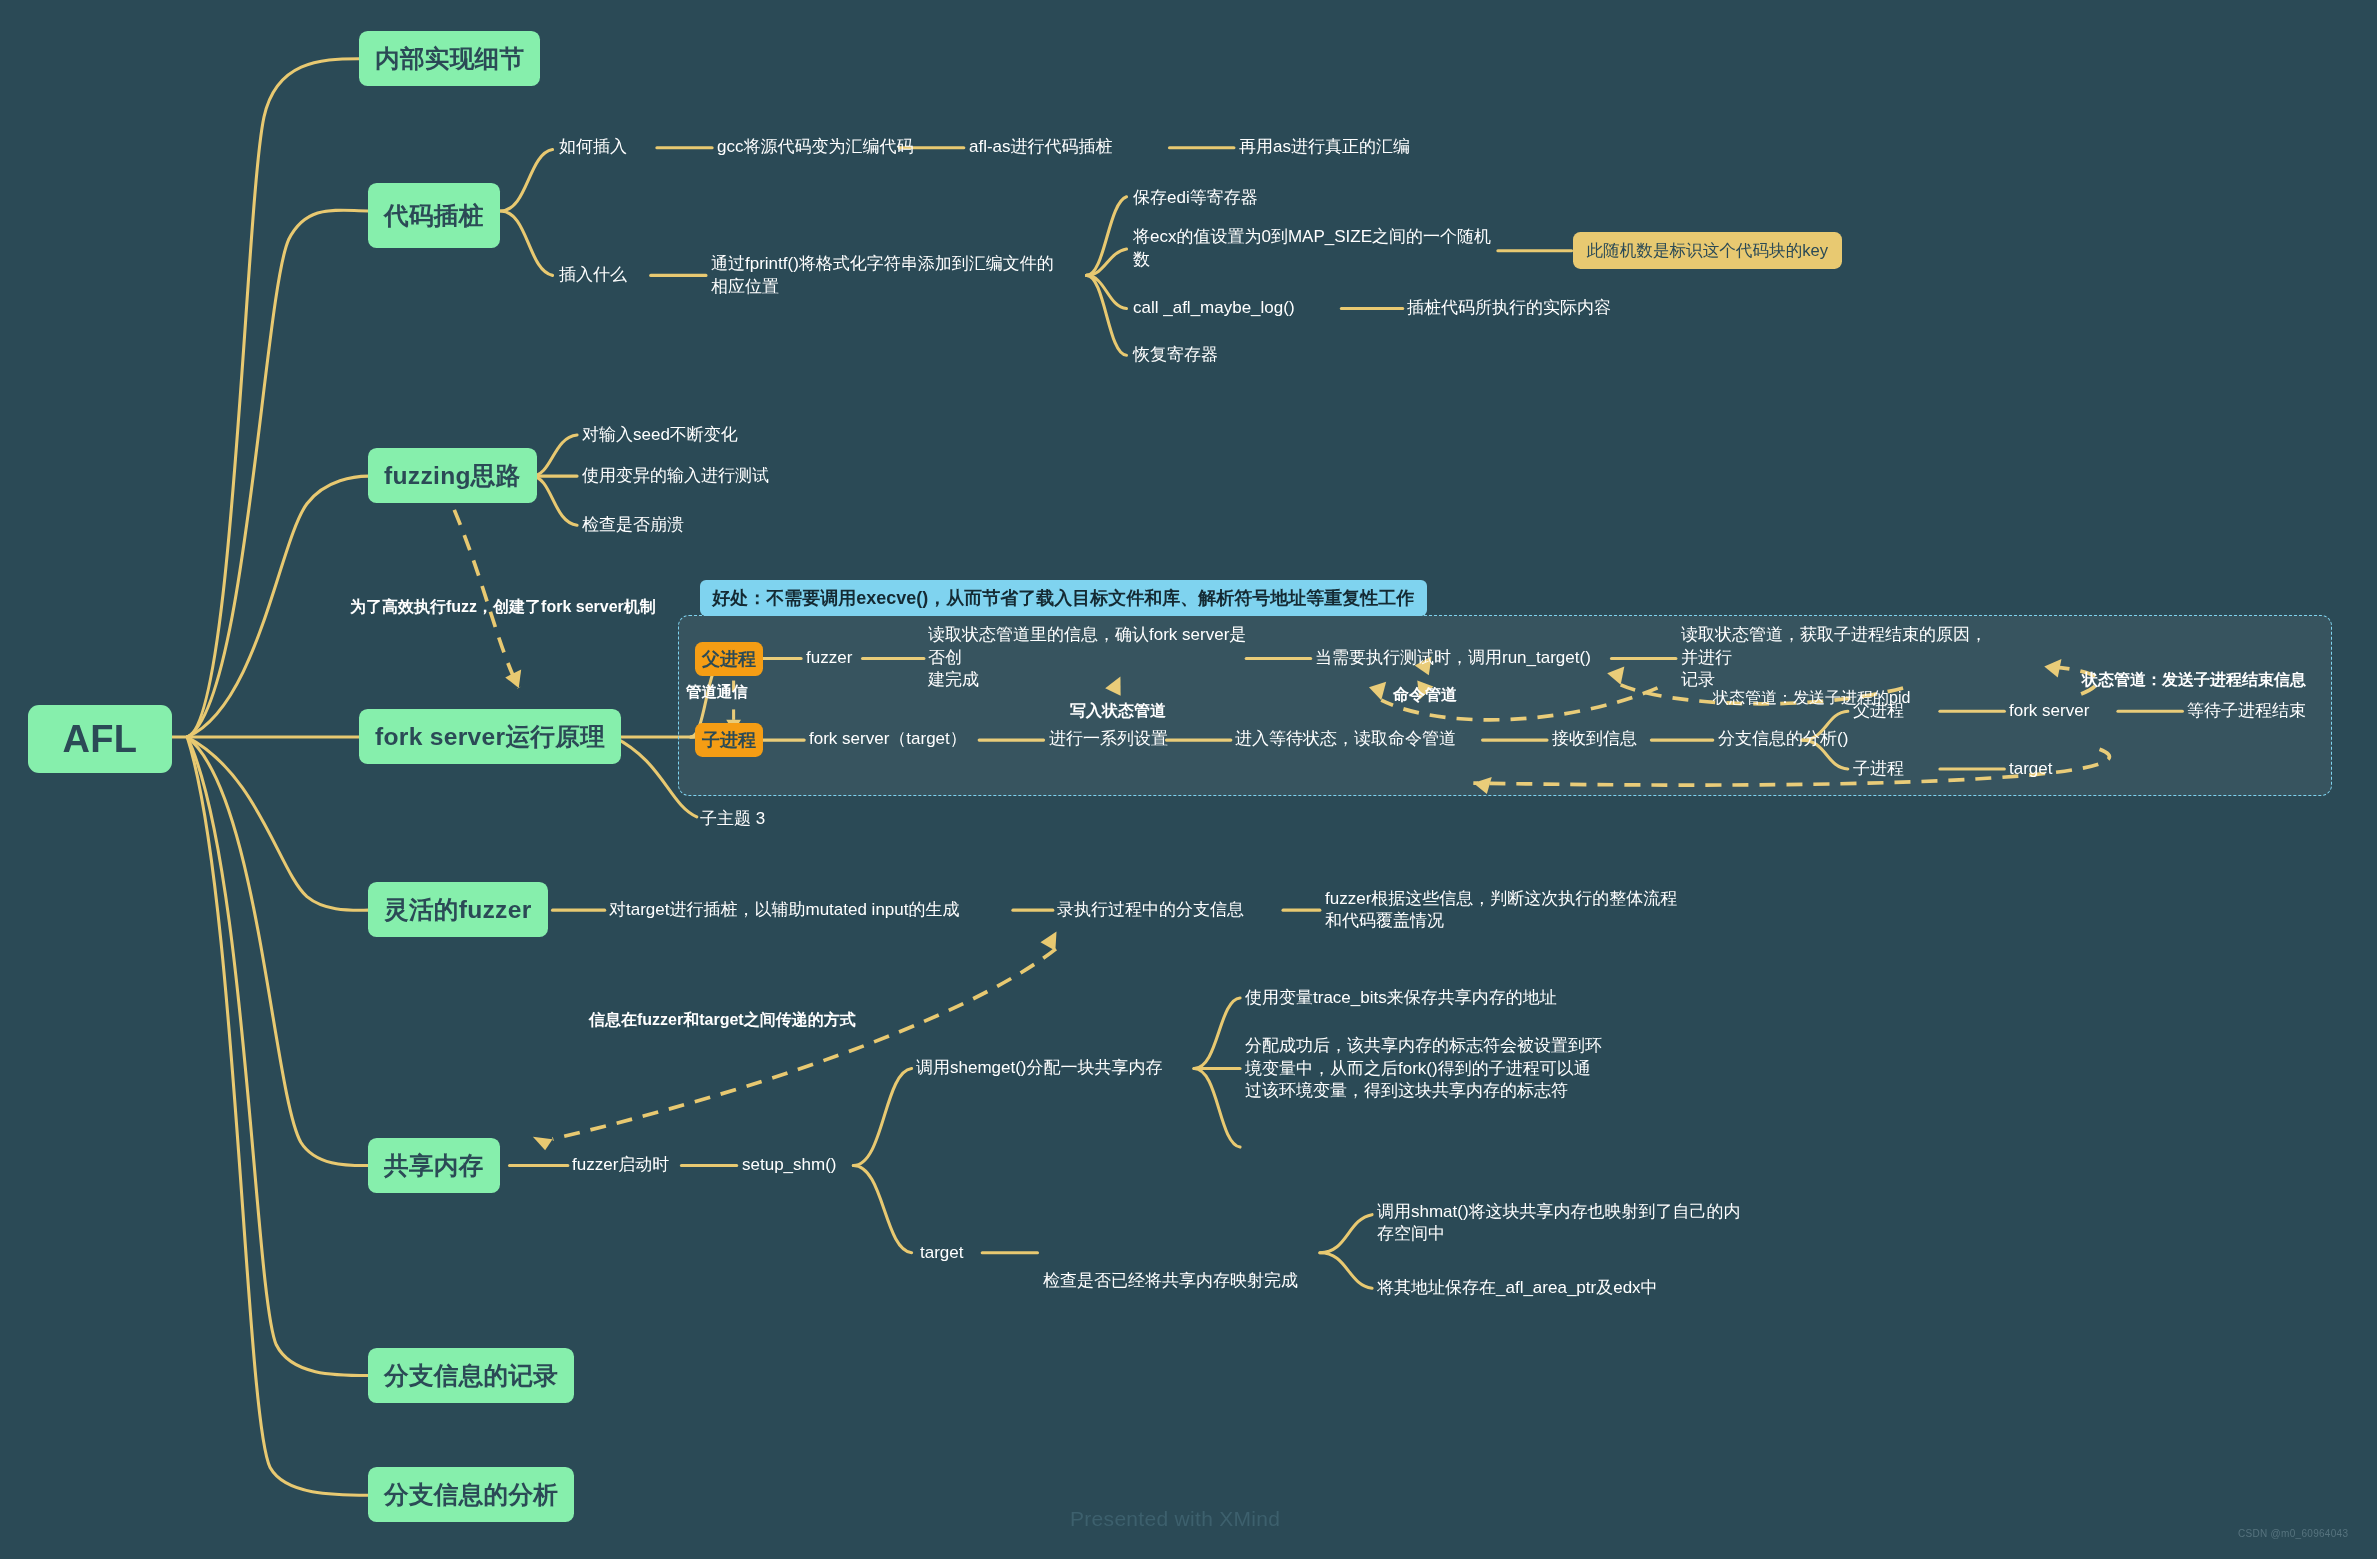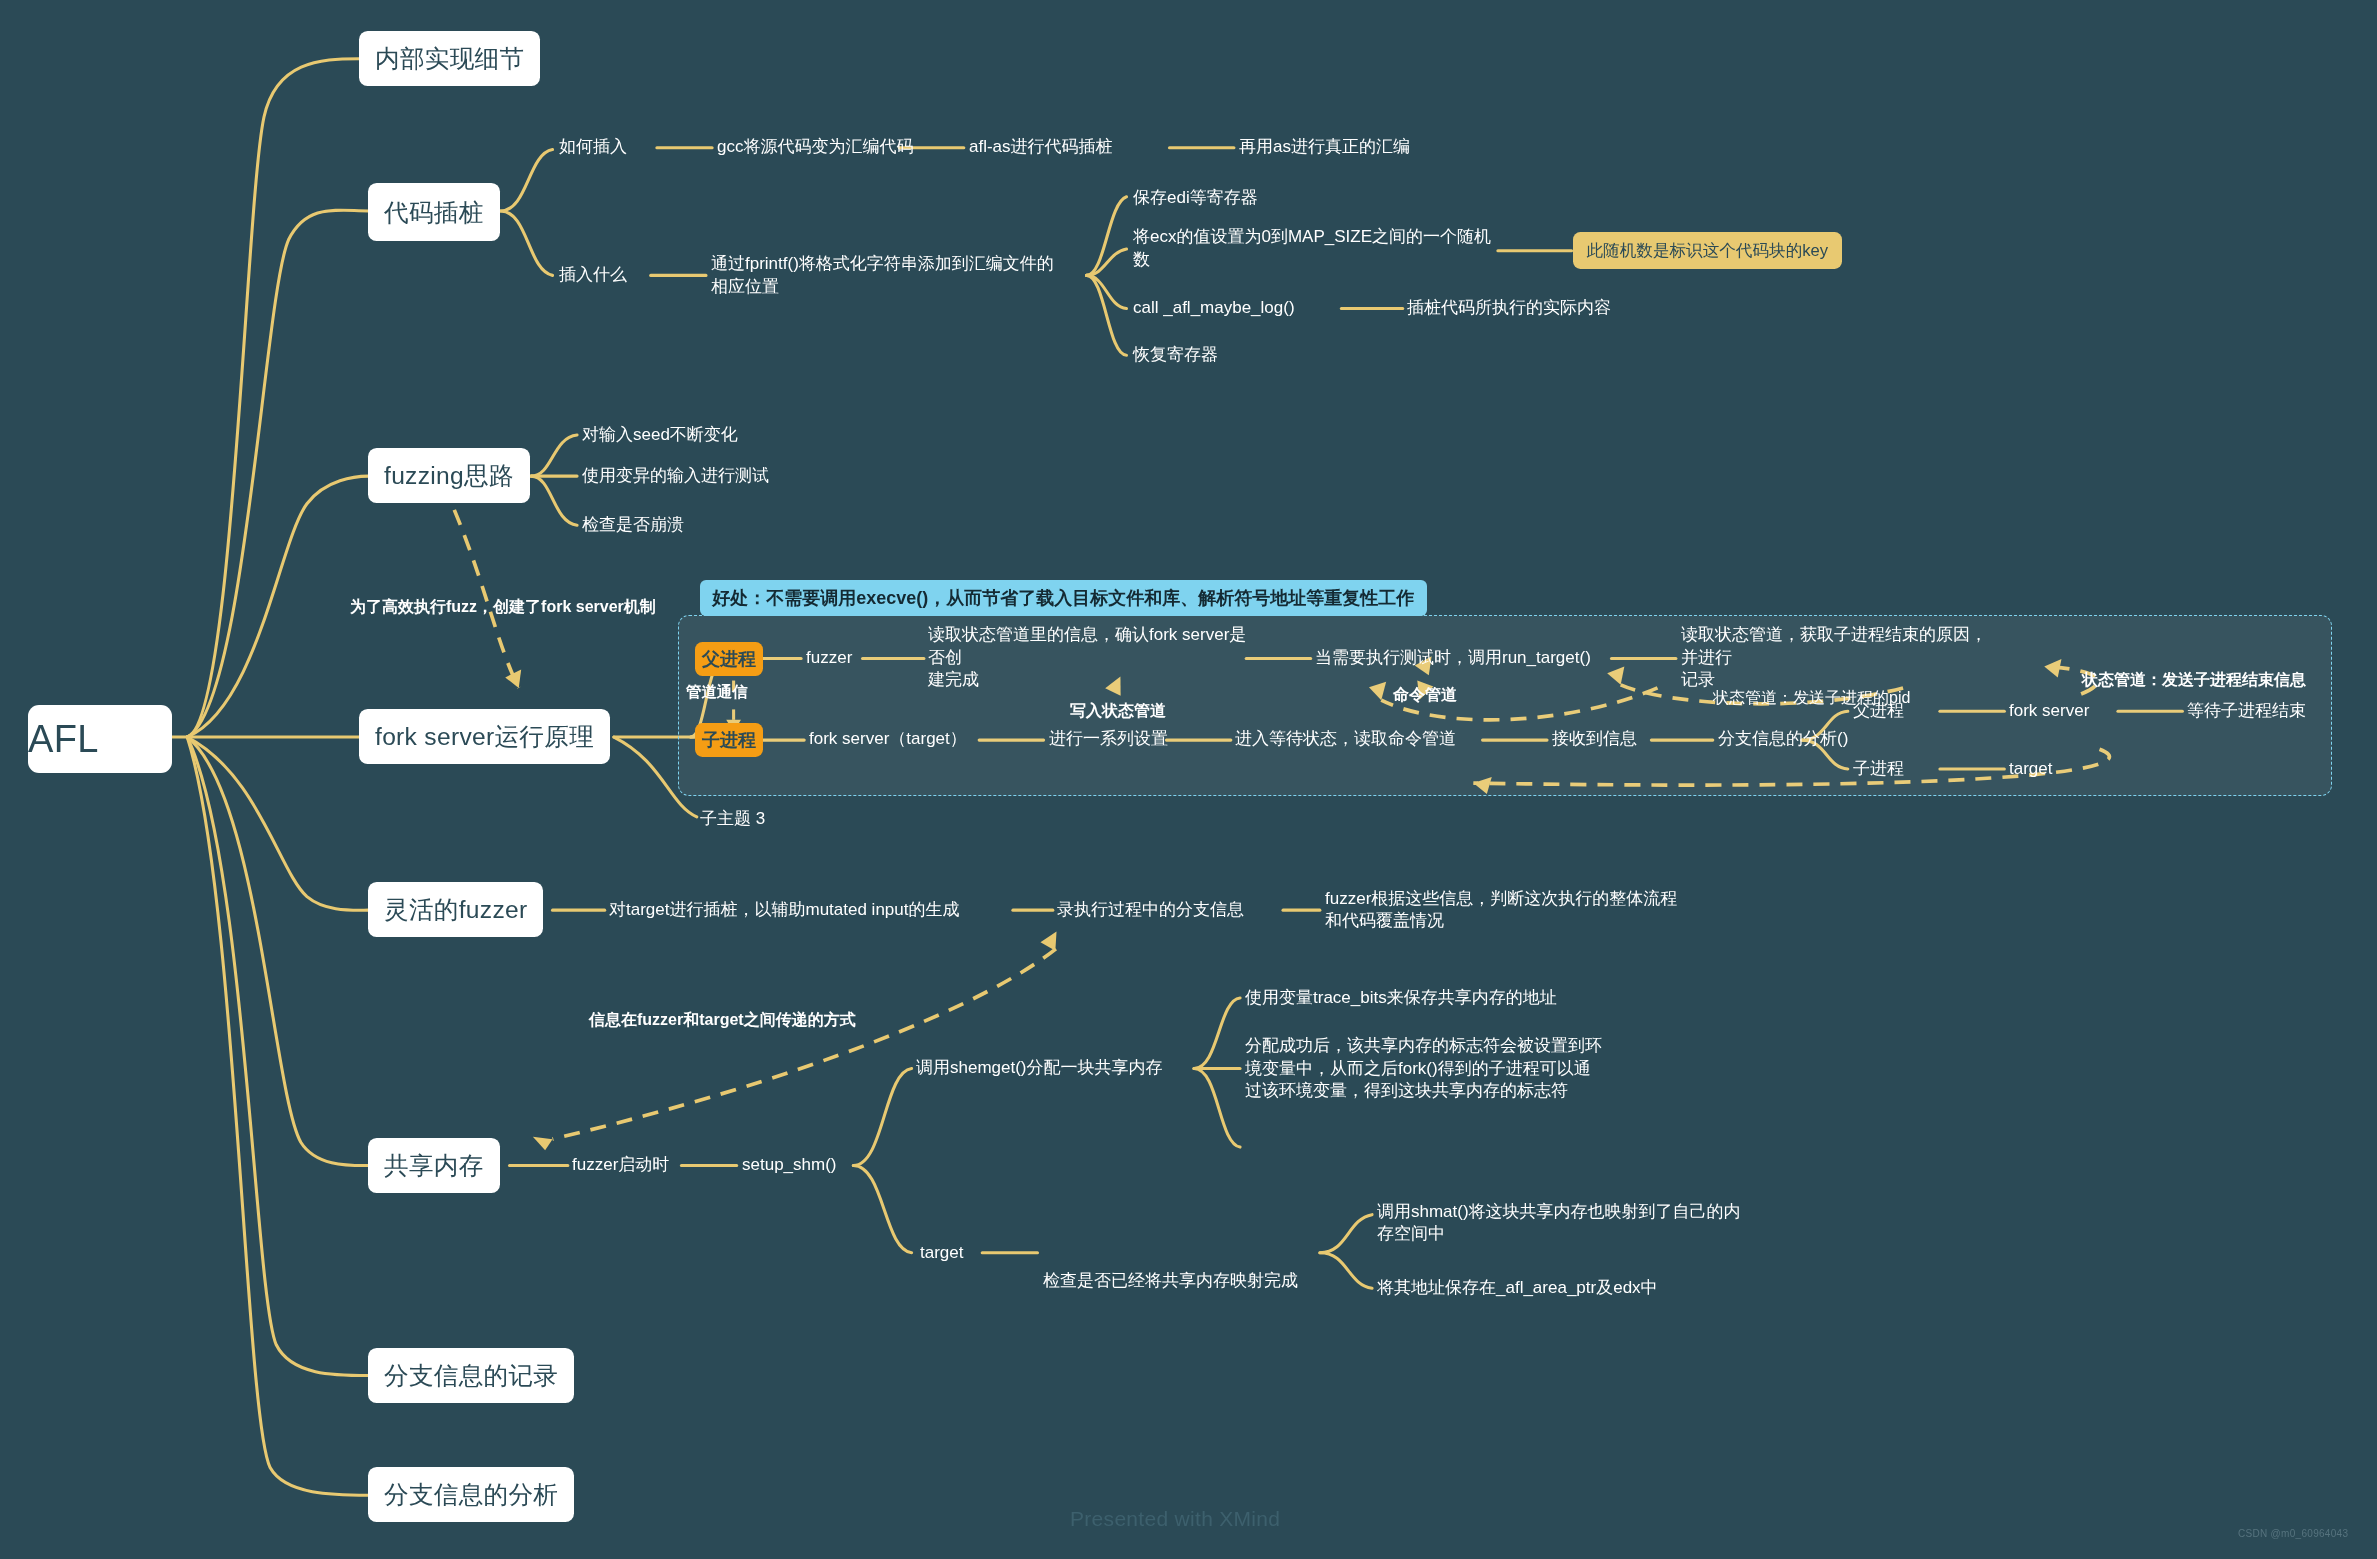--- a/index.html
+++ b/index.html
@@ -7,23 +7,23 @@
     font-family:"Liberation Sans","DejaVu Sans",sans-serif;
     width:2377px;height:1560px;position:relative;overflow:hidden;
     background:#2b4a56;
   }
   #stage{position:absolute;left:0;top:0;width:2377px;height:1560px;}
   svg.links{position:absolute;left:0;top:0;width:2377px;height:1560px;pointer-events:none;}
 
   
   .node{position:absolute;box-sizing:border-box;}
   .topic{
-    background:#ffffff;color:#2b4a56;border-radius:8.6px;
-    display:flex;align-items:center;
-    font-weight:400;letter-spacing:0.3px;white-space:nowrap;
+    background:#86efac;color:#2b4a56;border-radius:8.6px;
+    display:flex;align-items:center;justify-content:center;
+    font-weight:700;letter-spacing:0.3px;white-space:nowrap;
   }
   .root{
     font-size:38px;border-radius:11px;
   }
   .main{font-size:24.6px;padding:0 16px;}
   .callout-yellow{
     background:#e8c971;color:#2b4a56;border-radius:7.4px;
     font-size:16.6px;padding:7.4px 13.5px;display:flex;align-items:center;
     justify-content:center;white-space:nowrap;font-weight:400;
   }
@@ -177,21 +177,21 @@
   <div class="boundary" style="left:678px;top:615px;width:1652px;height:179px;"></div>
 
   <div class="node topic root" style="left:28px;top:705px;width:144px;height:68px;">
     <span>AFL</span>
   </div>
 
   <div class="node topic main" style="left:359px;top:31px;height:55px;">
     <span>内部实现细节</span>
   </div>
 
-  <div class="node topic main" style="left:368px;top:183px;height:58px;">
+  <div class="node topic main" style="left:368px;top:183px;height:65px;">
     <span>代码插桩</span>
   </div>
 
   <div class="node topic main" style="left:368px;top:448px;height:55px;">
     <span>fuzzing思路</span>
   </div>
 
   <div class="node topic main" style="left:359px;top:709px;height:55px;">
     <span>fork server运行原理</span>
   </div>

